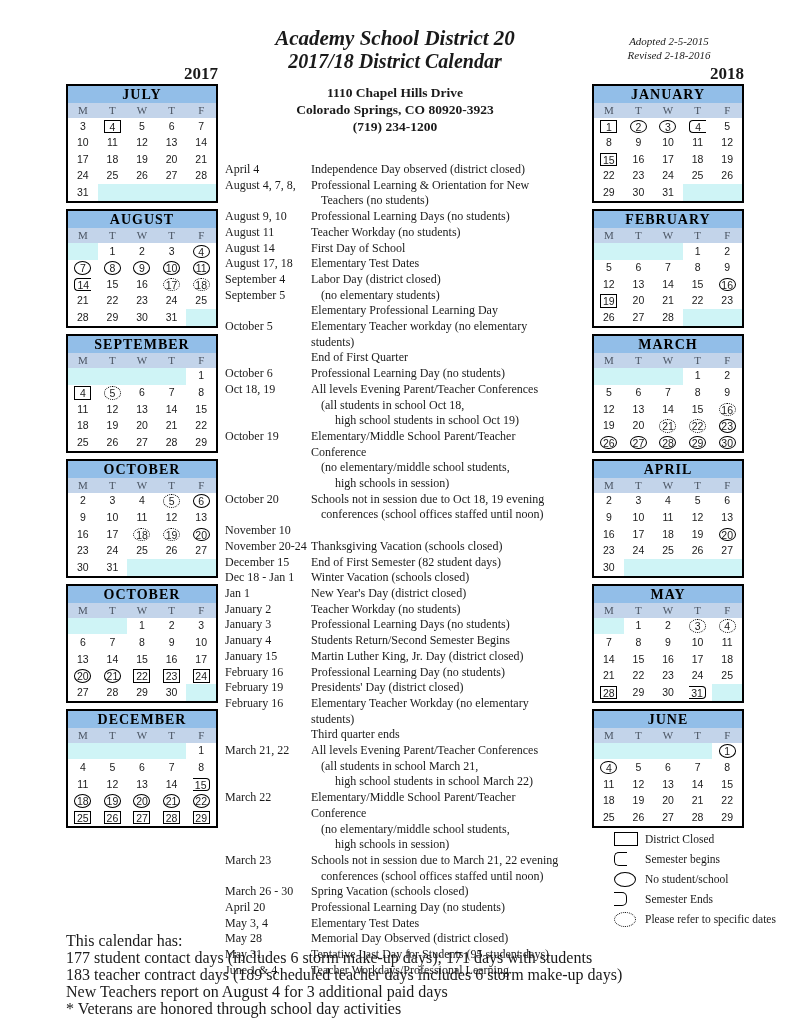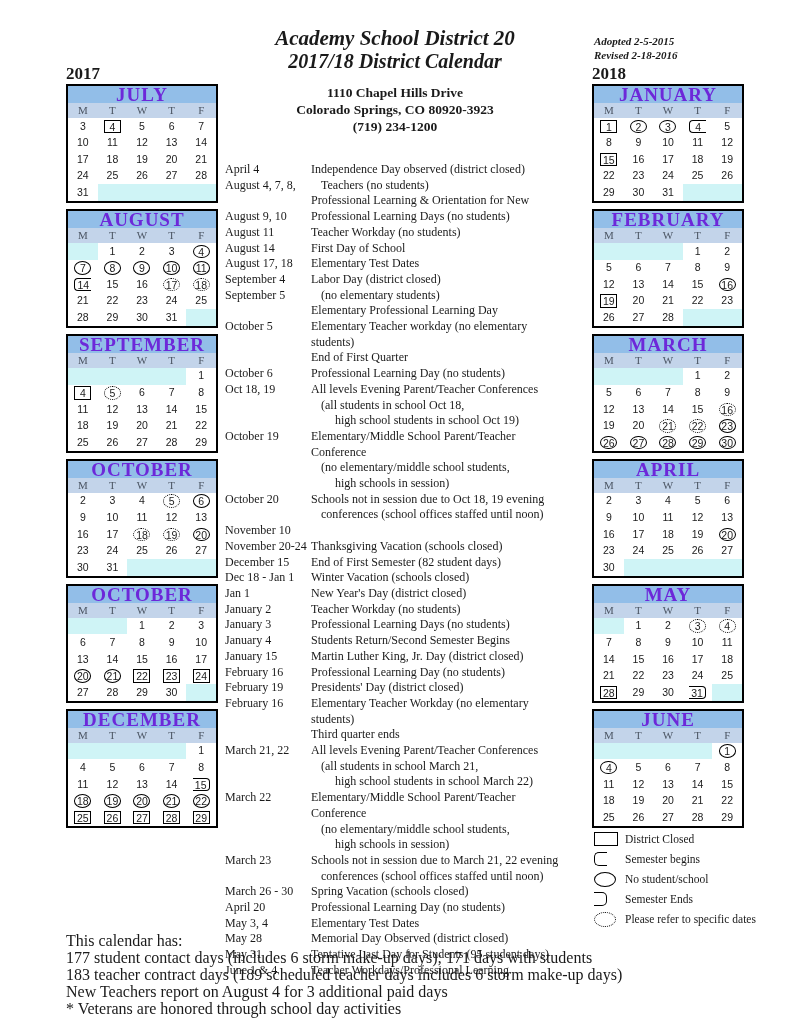--- a/index.html
+++ b/index.html
@@ -7,30 +7,30 @@
   .page {
     position:relative; width:791px; height:1024px; margin:0 auto;
     background:#ffffff; font-family:"Liberation Serif", serif; color:#1a1a1a;
     overflow:hidden;
   }
   
   .center-head { position:absolute; left:228px; top:26px; width:334px; text-align:center; }
   .h-title { font-size:21px; font-weight:bold; font-style:italic; line-height:25px; }
   .h-sub   { font-size:20px; font-weight:bold; font-style:italic; line-height:21px; }
   .h-addr  { margin-top:12px; font-size:13.5px; font-weight:bold; line-height:17px; }
-  .adopted { position:absolute; left:594px; top:34px; width:150px; 
-             font-size:11px; font-weight:bold; font-style:italic; line-height:14px; }
+  .adopted { position:absolute; left:594px; top:34px; width:150px; text-align:center;
+             font-size:11px; font-weight:normal; font-style:italic; line-height:14px; }
   
   .col { position:absolute; top:64px; width:152px; }
   .col.left  { left:66px; }
   .col.right { left:592px; }
-  .year { text-align:left; font-size:17px; font-weight:bold; height:20px; line-height:20px; }
+  .year { text-align:right; font-size:17px; font-weight:bold; height:20px; line-height:20px; }
   .month { border:2px solid #000; margin-bottom:6px; background:#fff; }
-  .mtitle { background:var(--month-header,#92bee8); color:#6d28d9; text-align:center;
-            font-size:19px; font-weight:bold; height:17px; line-height:17px; letter-spacing:1px; }
+  .mtitle { background:var(--month-header,#92bee8); color:#000000; text-align:center;
+            font-size:14px; font-weight:bold; height:17px; line-height:17px; letter-spacing:1px; }
   .wdrow { background:var(--weekday-row,#c3d4ea); display:grid; grid-template-columns:repeat(5,1fr);
            height:15px; }
   .wdrow span { text-align:center; font-size:11px; line-height:15px; color:#4b5563; }
   .mgrid { display:grid; grid-template-columns:repeat(5,1fr); grid-auto-rows:16.6px; }
   .cell { display:flex; align-items:center; justify-content:center; background:#fff; }
   .cell.empty { background:var(--empty-cell,#cff4f6); }
   .d { display:inline-block; min-width:17px; height:13.5px; line-height:13px; text-align:center;
        font-family:"Liberation Sans", sans-serif; font-size:10.5px; }
   .m-box   { border:1px solid #000; }
   .m-oval  { border:1px solid #000; border-radius:50%; }
@@ -39,21 +39,21 @@
   .m-end   { border:1px solid #000; border-left:none; border-radius:0 4px 4px 0; }
   
   #events { position:absolute; left:225px; top:162px; width:348px; }
   .event { display:flex; align-items:flex-start; }
   .edate { flex:none; width:86px; font-size:12px; line-height:15.7px; }
   .elines { flex:1; }
   .eline { font-size:12px; line-height:15.7px; }
   .ind1 { padding-left:10px; }
   .ind2 { padding-left:24px; }
   
-  #legend { position:absolute; left:594px; top:829px;text-align:right; }
+  #legend { position:absolute; left:614px; top:829px;text-align:right; }
   .leg-row { display:flex; align-items:center; height:20px; }
   .leg-row .lab { font-size:11.5px; margin-left:7px; }
   .sw { display:inline-block; flex:none; }
   .sw-box   { width:24px; height:14px; border:1.5px solid #000; }
   .sw-begin { width:13px; height:14px; border:1.5px solid #000; border-right:none; border-radius:5px 0 0 5px; margin-right:11px; }
   .sw-oval  { width:22px; height:15px; border:1.5px solid #000; border-radius:50%; margin-right:2px; }
   .sw-end   { width:13px; height:14px; border:1.5px solid #000; border-left:none; border-radius:0 5px 5px 0; margin-right:11px; }
   .sw-dot   { width:22px; height:15px; border:1.5px dotted #000; border-radius:50%; margin-right:2px; }
   
   #footnotes { position:absolute; left:66px; top:933px; font-size:16px; line-height:16.9px; }
@@ -1057,22 +1057,22 @@
   <div id="events">
       <div class="event">
         <div class="edate">April 4</div>
         <div class="elines">
           <div class="eline ind0">Independence Day observed (district closed)</div>
         </div>
       </div>
       <div class="event">
         <div class="edate">August 4, 7, 8,</div>
         <div class="elines">
+          <div class="eline ind0">Professional Learning &amp; Orientation for New</div>
           <div class="eline ind1">Teachers (no students)</div>
-          <div class="eline ind0">Professional Learning &amp; Orientation for New</div>
         </div>
       </div>
       <div class="event">
         <div class="edate">August 9, 10</div>
         <div class="elines">
           <div class="eline ind0">Professional Learning Days (no students)</div>
         </div>
       </div>
       <div class="event">
         <div class="edate">August 11</div>

